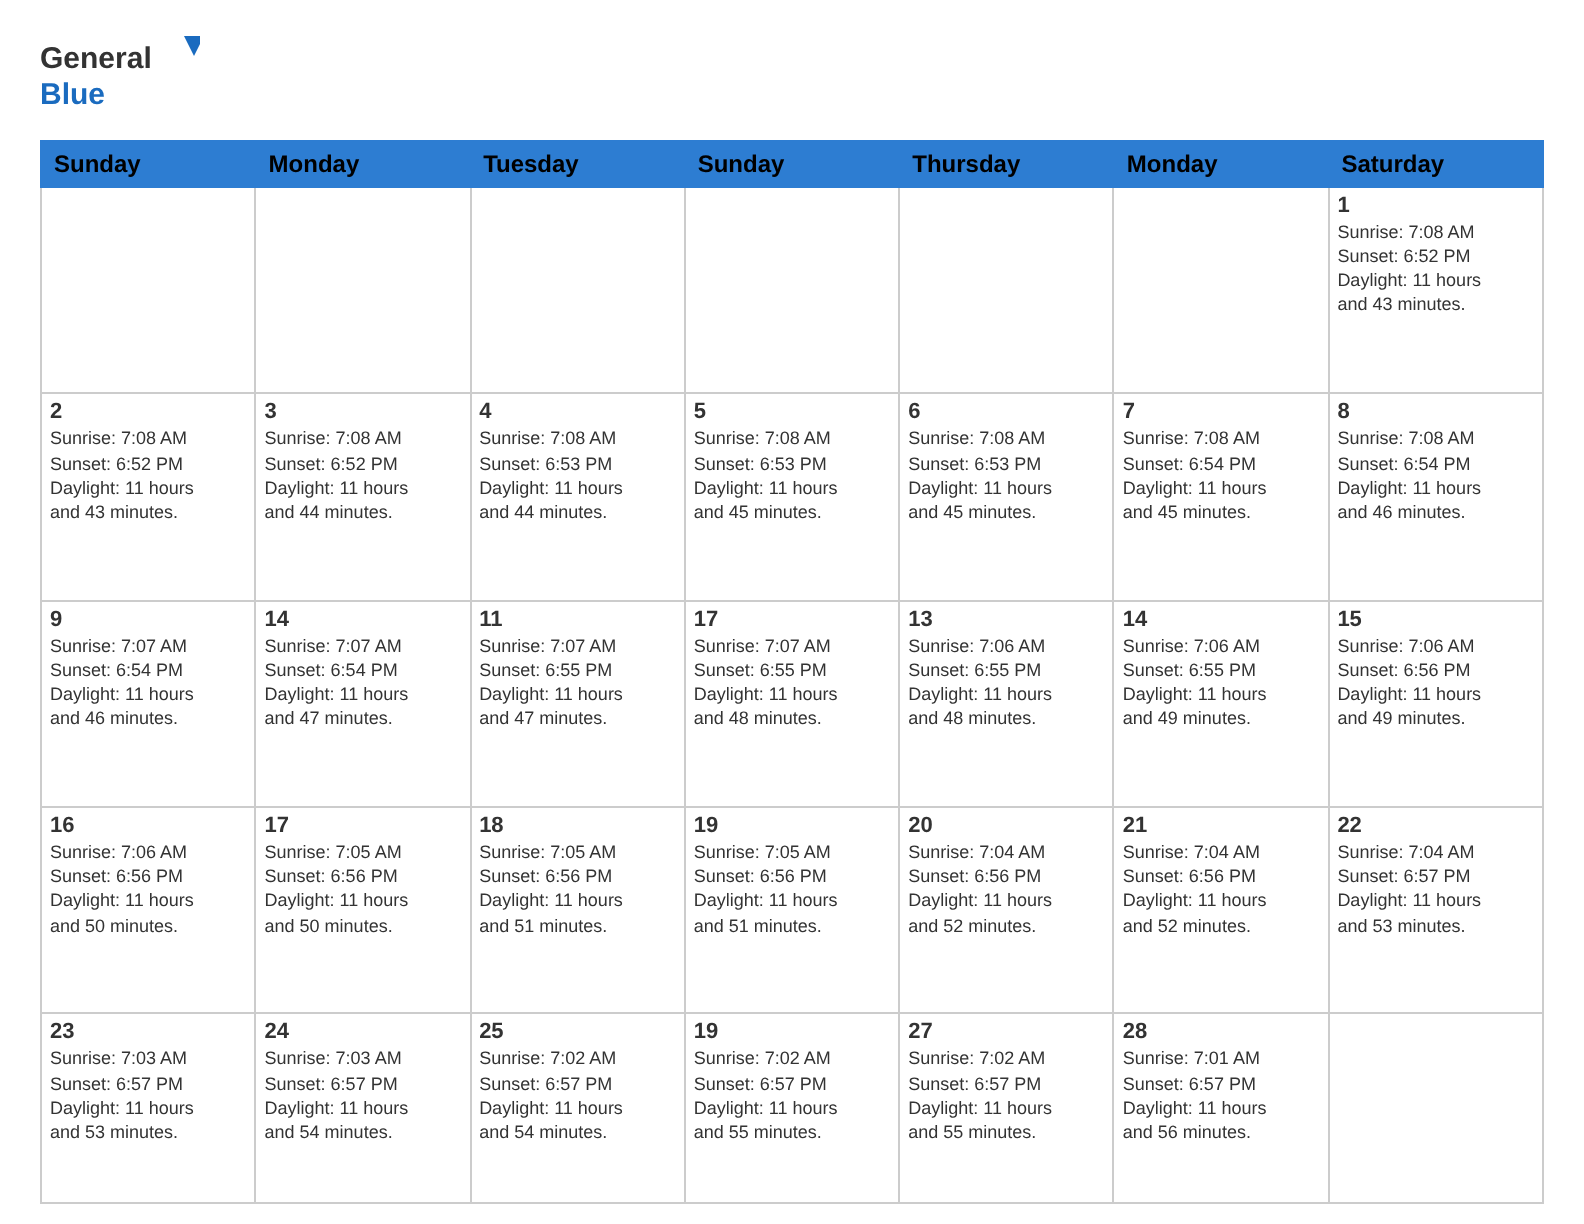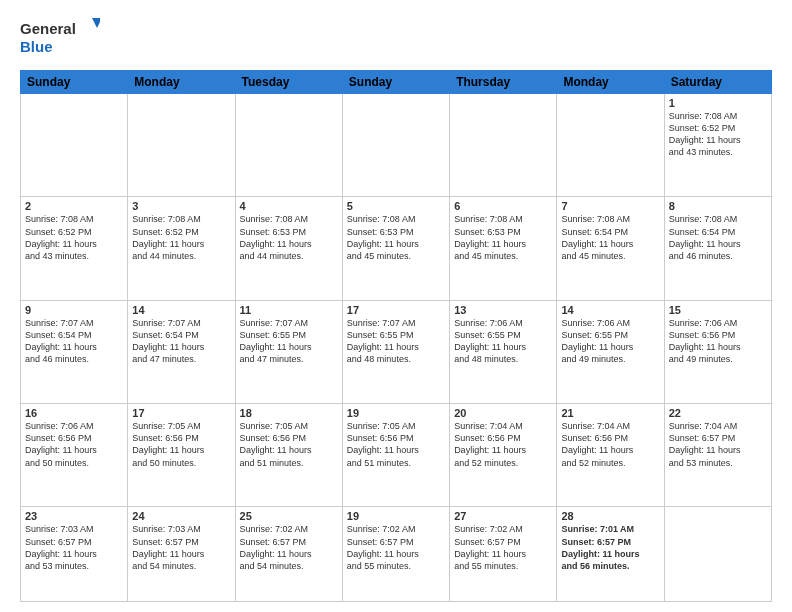--- a/index.html
+++ b/index.html
@@ -313,21 +313,21 @@
           </td>
           <td>
             <span class="day-num">27</span>
             <div class="day-info" style="white-space: pre-line;">Sunrise: 7:02 AM
 Sunset: 6:57 PM
 Daylight: 11 hours
 and 55 minutes.</div>
           </td>
           <td>
             <span class="day-num">28</span>
-            <div class="day-info" style="white-space: pre-line; font-weight: bold;">Sunrise: 7:01 AM
+            <div class="day-info" style="white-space: pre-line;">Sunrise: 7:01 AM
 Sunset: 6:57 PM
 Daylight: 11 hours
 and 56 minutes.</div>
           </td>
           <td class="empty-cell"></td>
         </tr>
       </tbody>
   </table>
 </div>
 

